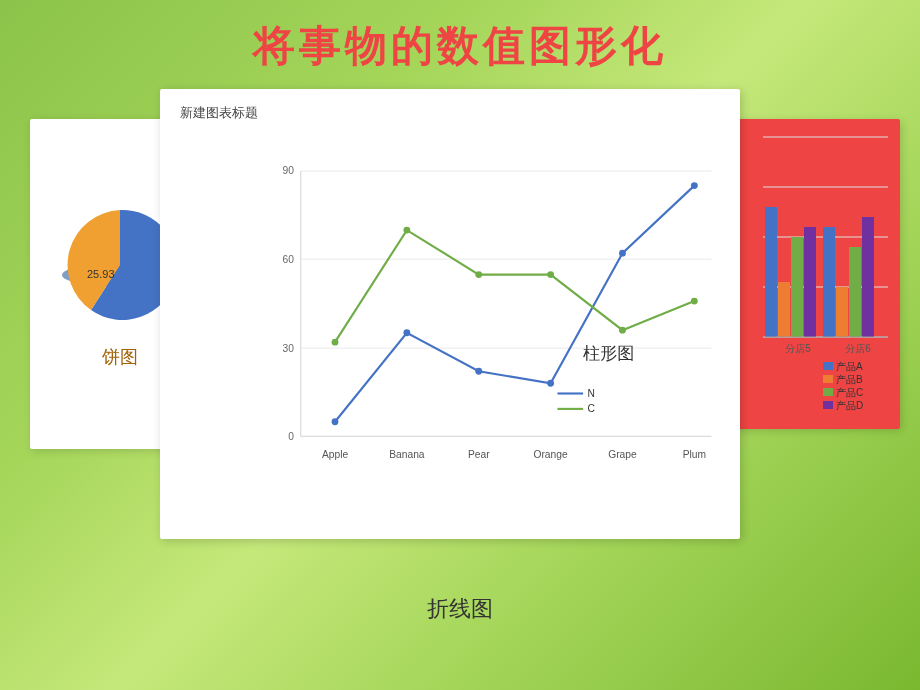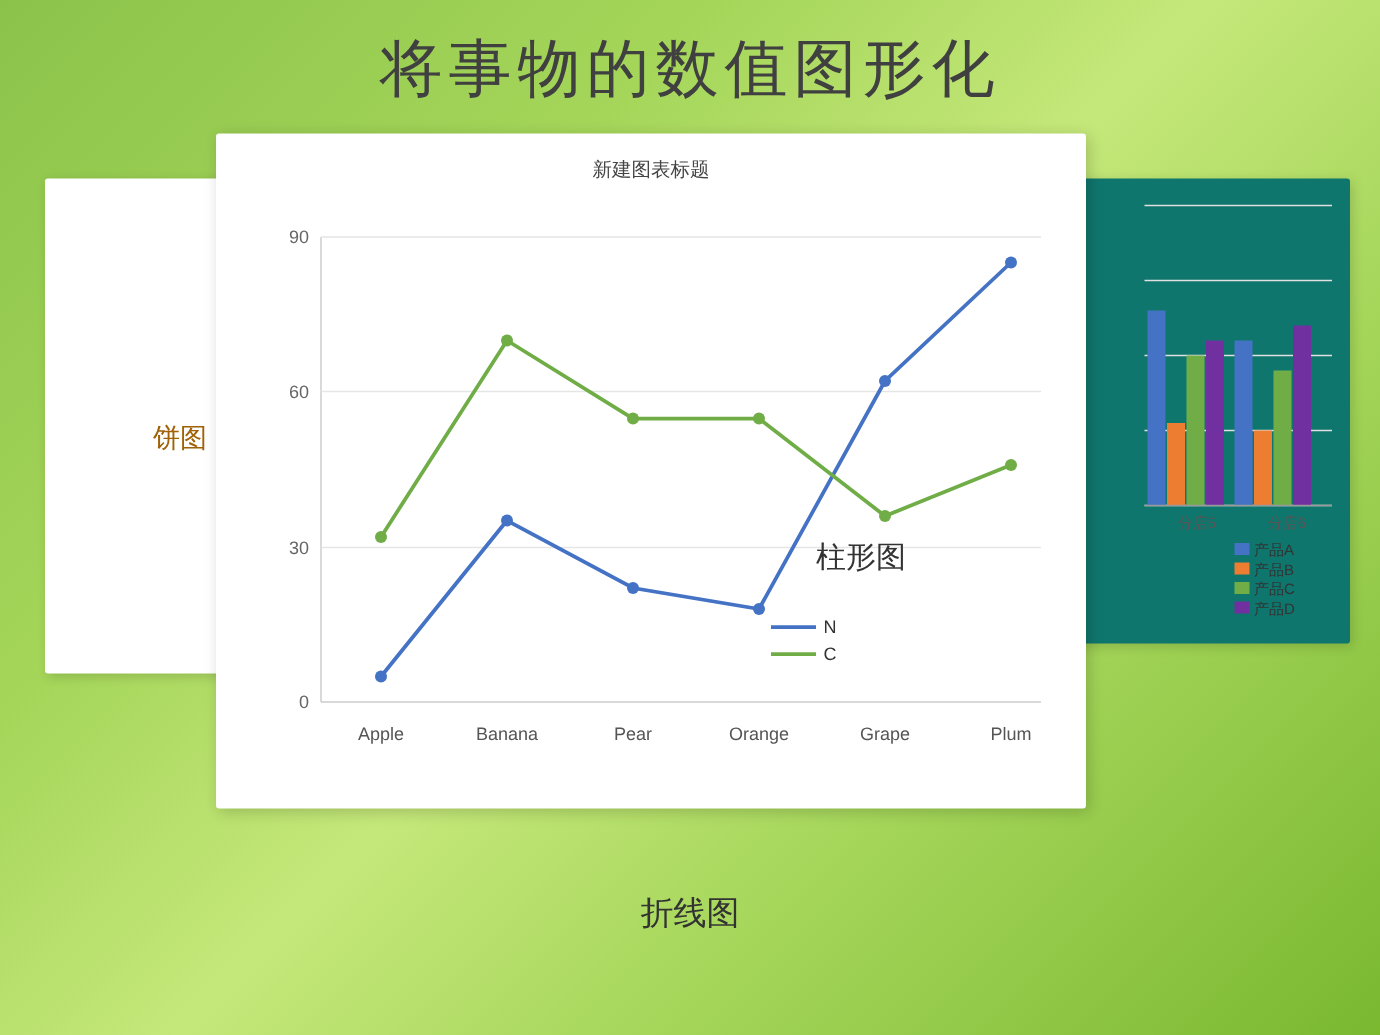--- a/index.html
+++ b/index.html
@@ -9,22 +9,22 @@
       overflow: hidden;
       background: linear-gradient(135deg, #8bc34a 0%, #a5d65a 30%, #c5e87a 50%, #a5d65a 70%, #7ab830 100%);
       font-family: 'Microsoft YaHei', 'SimHei', sans-serif;
       position: relative;
     }
 
     .title {
       text-align: center;
       padding: 18px 0 10px;
       font-size: 42px;
-      font-weight: 400;
-      color: #404040;
+      font-weight: 700;
+      color: #ef4444;
       letter-spacing: 4px;
     }
 
     .charts-area {
       display: flex;
       align-items: flex-start;
       justify-content: center;
       position: relative;
       margin-top: 5px;
       height: 490px;
@@ -56,31 +56,31 @@
 
     .pie-caption {
       margin-top: 15px;
       font-size: 18px;
       color: #a16207;
     }
 
     
     .line-card {
       position: absolute;
-      left: 144px;
+      left: 160px;
       top: 0px;
       width: 580px;
       height: 450px;
       background: #fff;
       box-shadow: 2px 2px 10px rgba(0,0,0,0.18);
       border-radius: 2px;
       z-index: 2;
       padding: 15px 20px 10px;
       display: flex;
-      flex-direction: column;
+      flex-direction: row;
     }
 
     .chart-title {
       text-align: center;
       font-size: 13px;
       color: #444;
       margin-bottom: 5px;
     }
 
     .chart-area {
@@ -101,21 +101,21 @@
       z-index: 10;
     }
 
     
     .bar-card {
       position: absolute;
       right: 20px;
       top: 30px;
       width: 195px;
       height: 310px;
-      background: #0f766e;
+      background: #ef4444;
       box-shadow: 2px 2px 8px rgba(0,0,0,0.15);
       border-radius: 2px;
       z-index: 1;
       padding: 8px;
       text-align: right;
     }
 
     .bottom-label {
       text-align: center;
       font-size: 22px;
@@ -129,20 +129,32 @@
     }
   </style>
 </head>
 <body>
 
 <h1 class="title">将事物的数值图形化</h1>
 
 <div class="charts-area">
 
   <div class="pie-card">
+    <div class="pie-container">
+      <svg width="130" height="130" viewBox="0 0 130 130">
+
+        <ellipse cx="65" cy="75" rx="58" ry="12" fill="#2a5ea0" opacity="0.6"></ellipse>
+
+        <path d="M65,65 L65,10 A55,55 0 1,1 36,110 Z" fill="#4472C4"></path>
+
+        <path d="M65,65 L65,10 A55,55 0 0,0 36,110 Z" fill="#F0A030"></path>
+
+        <text x="32" y="78" font-size="11" fill="#333">25.93</text>
+      </svg>
+    </div>
     <div class="pie-caption">饼图</div>
   </div>
 
   <div class="line-card">
     <div class="chart-title">新建图表标题</div>
     <div class="chart-area">
       <svg width="100%" height="100%" viewBox="0 0 540 380" preserveAspectRatio="xMidYMid meet">
 
         <line x1="50" y1="20" x2="50" y2="330" stroke="#ccc" stroke-width="1"></line>
         <line x1="50" y1="330" x2="530" y2="330" stroke="#ccc" stroke-width="1"></line>

